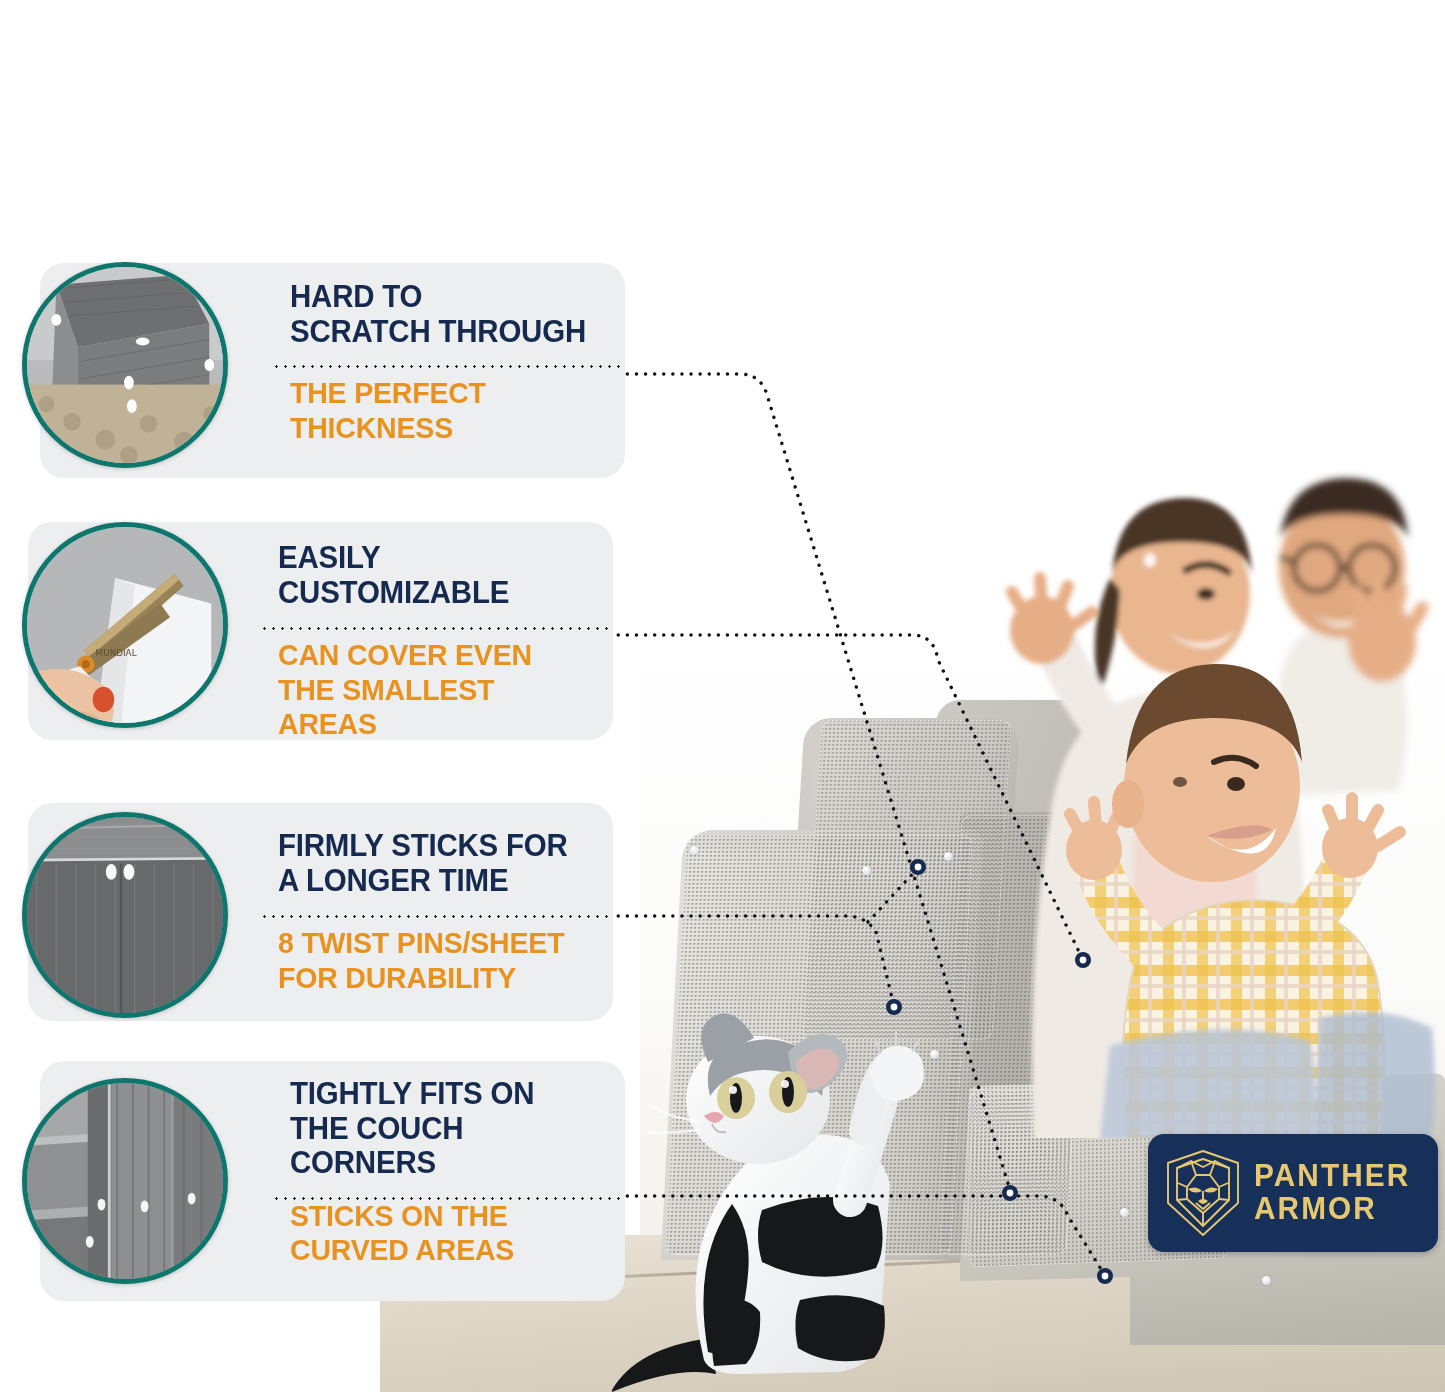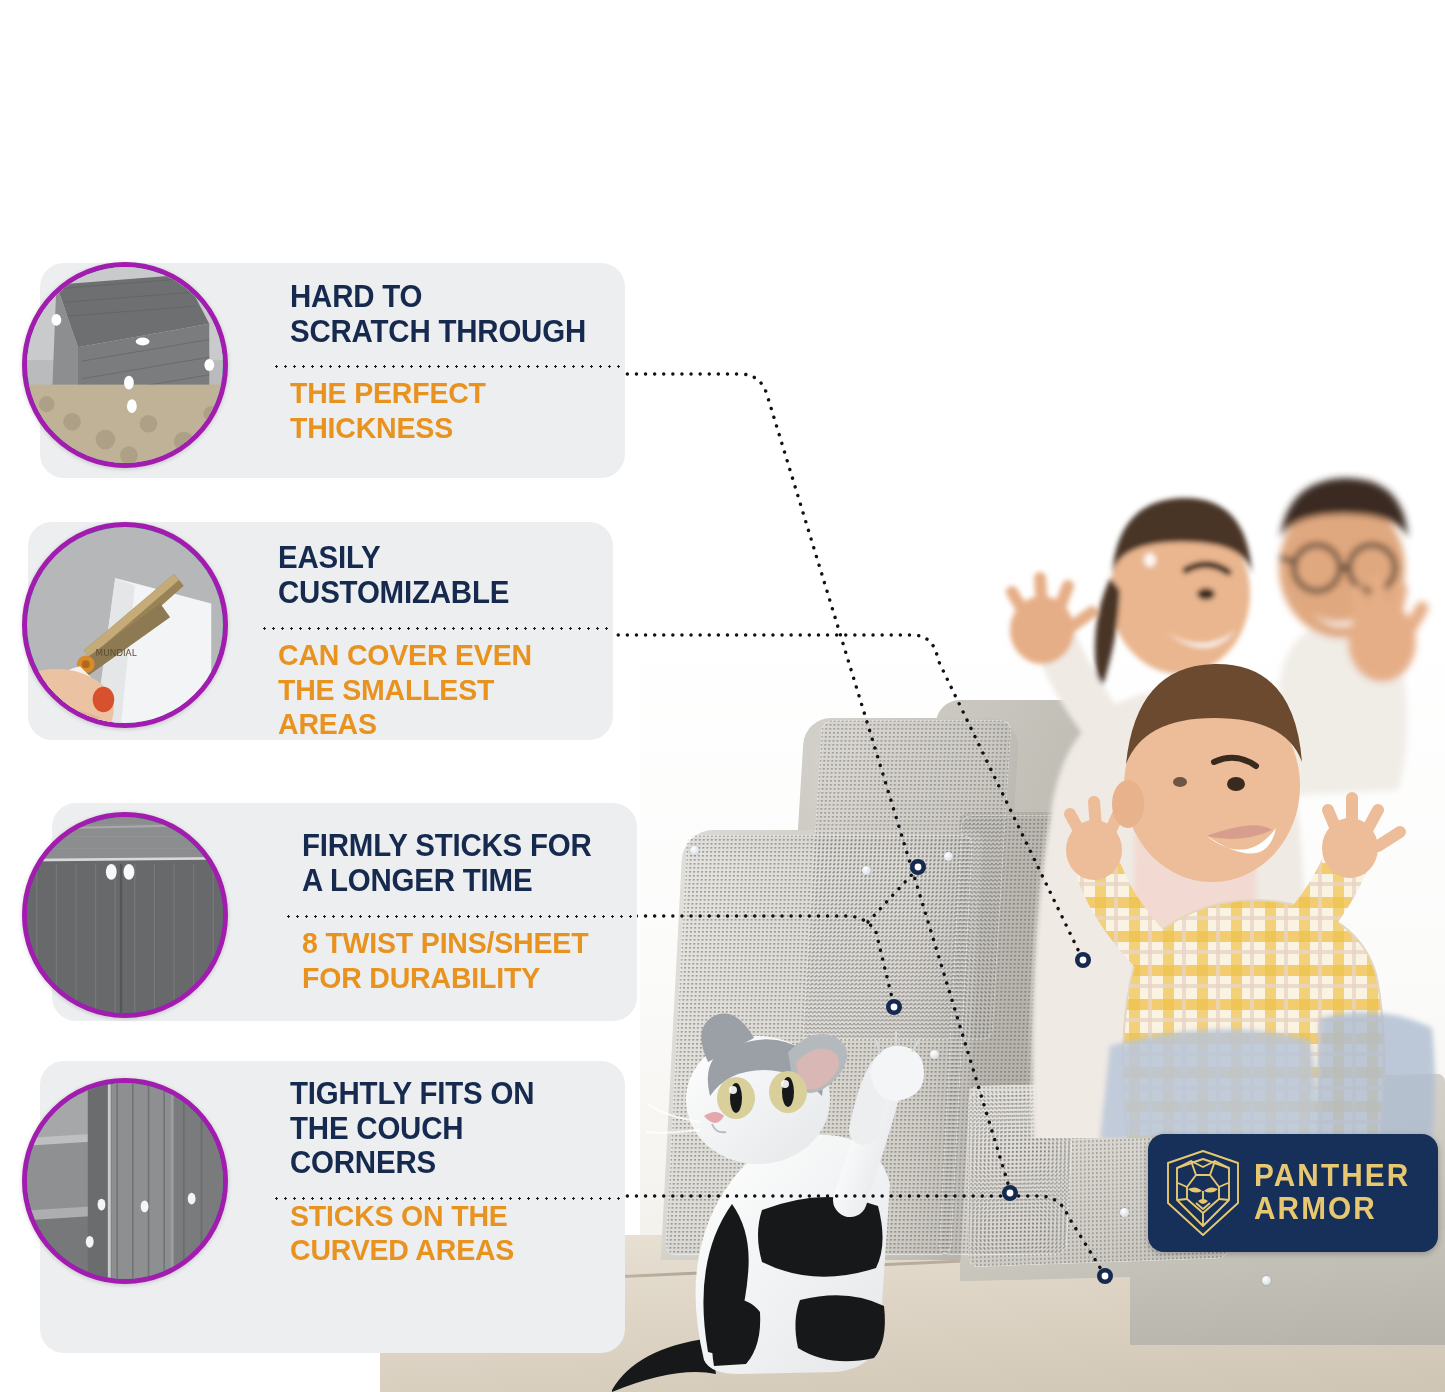--- a/index.html
+++ b/index.html
@@ -76,21 +76,21 @@
   .card .txt{position:absolute;left:234px;right:18px;top:0;bottom:0;margin-left:16px;}
   .tt{font-weight:bold;color:#152A4E;font-size:31px;line-height:1.12;
       letter-spacing:-0.2px;transform:scaleX(0.95);transform-origin:left center;}
   .st{font-weight:bold;color:#E8921F;font-size:30px;line-height:1.14;
       letter-spacing:-0.2px;transform:scaleX(0.95);transform-origin:left center;}
   .divider{position:absolute;height:3px;left:232px;right:0;
       background-image:radial-gradient(circle, #1b1b22 1.1px, transparent 1.3px);
       background-size:9px 3px;background-repeat:repeat-x;}
 
   .thumb{position:absolute;width:196px;height:196px;border-radius:50%;
-      border:5px solid #a21caf;overflow:hidden;background:#0369a1;
+      border:5px solid #0f766e;overflow:hidden;background:#5eead4;
       box-shadow:0 1px 4px rgba(0,0,0,.18);text-align:right;}
   .thumb .inner{position:absolute;inset:0;}
 
   
   .logo{position:absolute;left:1148px;top:1134px;width:290px;height:118px;
         background:#17305A;border-radius:16px;display:flex;align-items:center;
         box-shadow:0 2px 6px rgba(0,0,0,.25);}
   .logo-mark{width:82px;height:92px;margin-left:14px;flex:0 0 auto;}
   .logo-text{margin-left:10px;color:#E7C870;font-weight:bold;font-size:31px;
         line-height:1.05;letter-spacing:2.2px;transform:scaleX(0.96);transform-origin:left center;}
@@ -377,21 +377,21 @@
       <path d="M54 142 q-32 8 -42 30 q-8 18 8 26 q18 8 26 -10 q8 -22 20 -34z" fill="#f2f1ef"></path>
       <path d="M58 152 q-26 22 -26 44 q0 18 18 18 q16 0 16 -20 q0 -22 2 -36z" fill="#eceae7"></path>
       <text x="70" y="132" font-size="9" fill="#5e4e32" font-family="DejaVu Sans">MUNDIAL</text>
 
       <path d="M0 150 q44 -14 76 10 q18 16 10 40 l-86 0 z" fill="#ecc3a2"></path>
       <ellipse cx="78" cy="176" rx="11" ry="13" fill="#d8512f"></ellipse>
       <path d="M0 186 q40 -6 74 8 l0 6 l-74 0z" fill="#e3b492"></path>
     </svg>
   </div>
 
-  <div class="card" style="left:52px;top:803px;width:585px;height:218px;">
+  <div class="card" style="left:28px;top:803px;width:585px;height:218px;">
     <div class="divider" style="top:112px;"></div>
     <div class="txt">
       <div class="tt" style="margin-top:26px;">FIRMLY STICKS FOR</div>
       <div class="tt">A LONGER TIME</div>
       <div class="st" style="margin-top:28px;">8 TWIST PINS/SHEET</div>
       <div class="st">FOR DURABILITY</div>
     </div>
   </div>
   <div class="thumb" style="left:22px;top:812px;">
     <svg class="inner" viewBox="0 0 200 200" preserveAspectRatio="none">
@@ -416,21 +416,21 @@
           <path d="M0 32 L200 32"></path>
       </g>
       <path d="M0 44 L200 42" stroke="#d7d9da" stroke-width="2.6" fill="none"></path>
       <path d="M0 12 L200 8" stroke="#a8aaab" stroke-width="2" fill="none"></path>
       <path d="M96 48 L96 200" stroke="#54565a" stroke-width="2.4"></path>
       <ellipse cx="86" cy="56" rx="5.5" ry="8" fill="#f8f9fa"></ellipse>
       <ellipse cx="104" cy="56" rx="5.5" ry="8" fill="#f8f9fa"></ellipse>
     </svg>
   </div>
 
-  <div class="card" style="left:40px;top:1061px;width:585px;height:292px;">
+  <div class="card" style="left:40px;top:1061px;width:585px;height:240px;">
     <div class="divider" style="top:136px;"></div>
     <div class="txt">
       <div class="tt" style="margin-top:16px;">TIGHTLY FITS ON</div>
       <div class="tt">THE COUCH</div>
       <div class="tt">CORNERS</div>
       <div class="st" style="margin-top:18px;">STICKS ON THE</div>
       <div class="st">CURVED AREAS</div>
     </div>
   </div>
   <div class="thumb" style="left:22px;top:1078px;">

